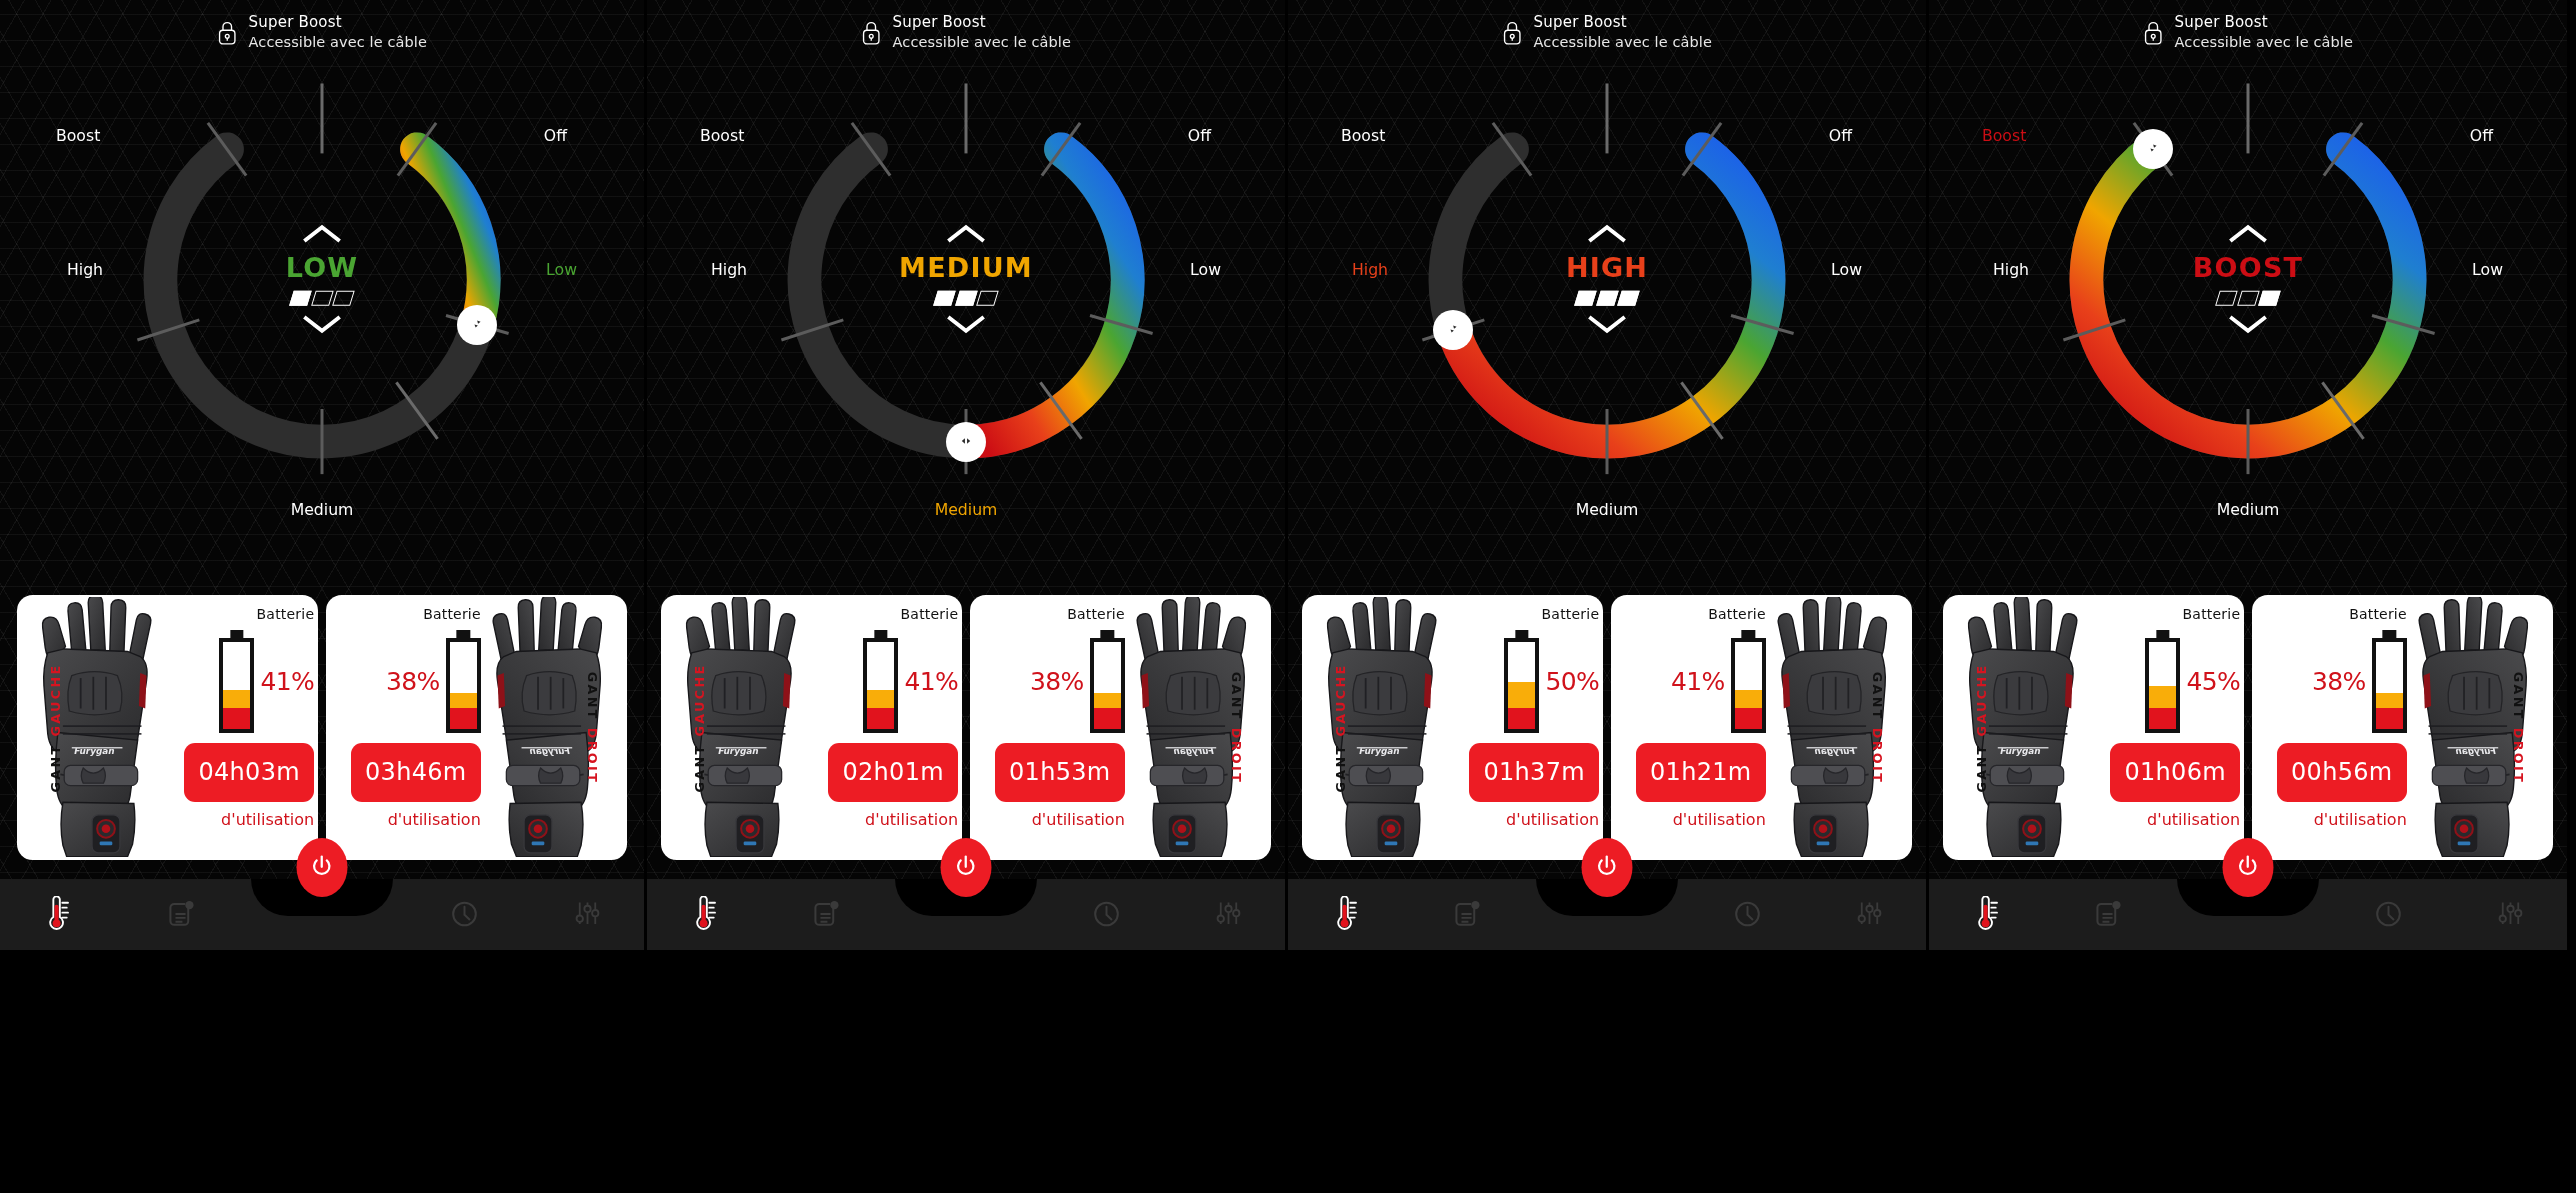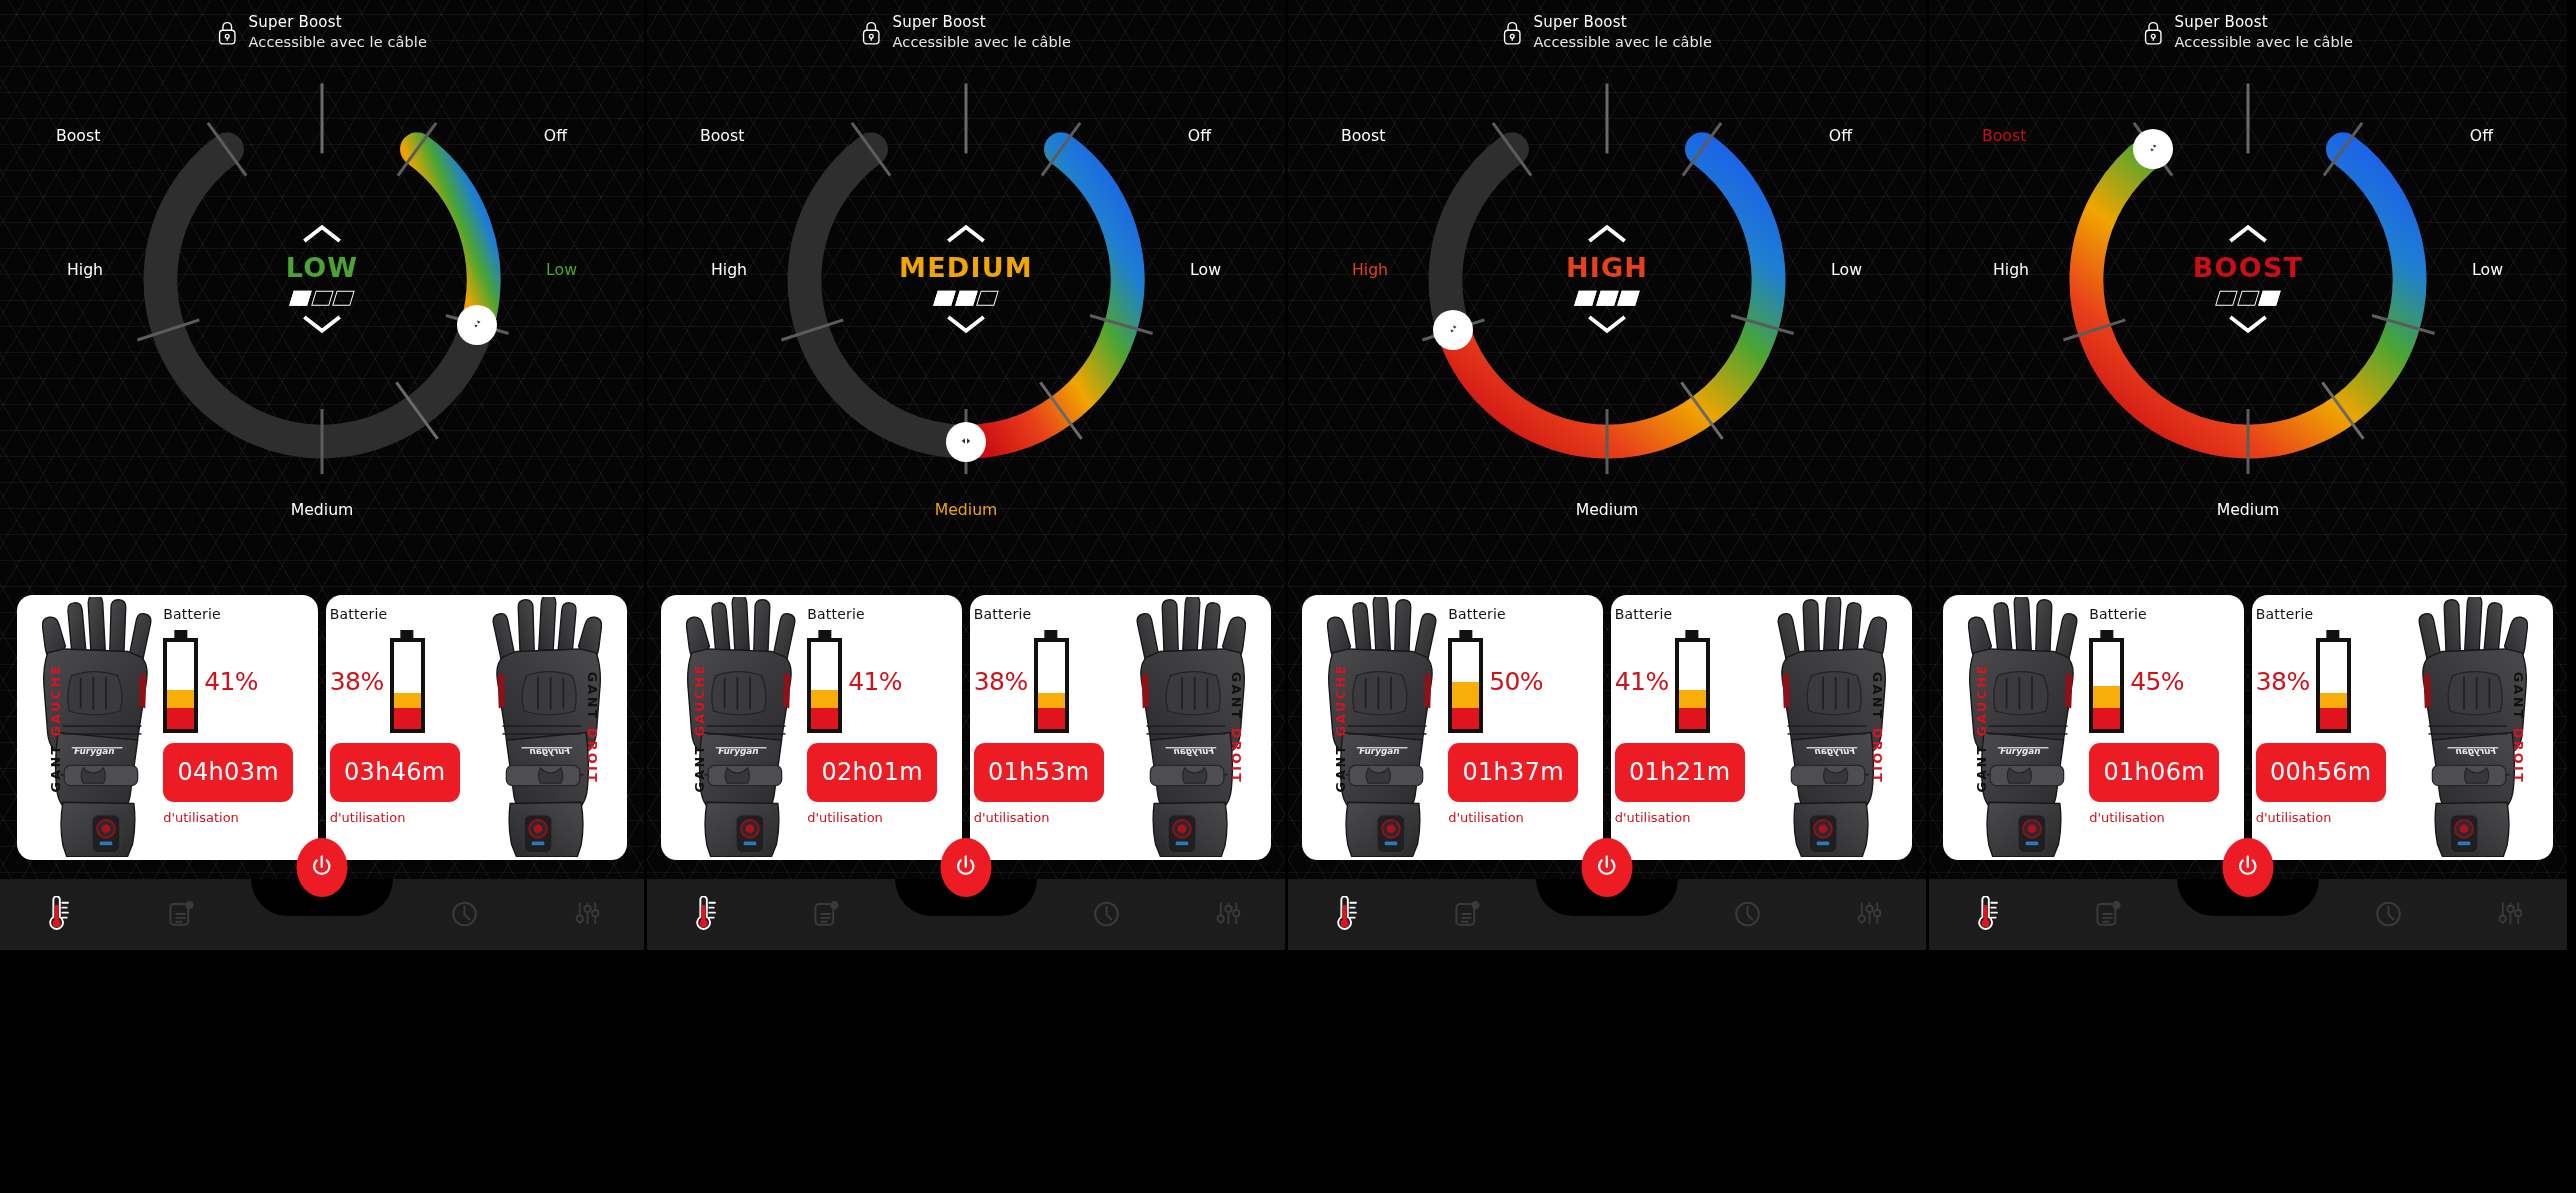--- a/index.html
+++ b/index.html
@@ -112,21 +112,21 @@
     white-space:nowrap; line-height:1;
   }
   .card.left  .side-label{ left:-25px;  transform:translateY(-50%) rotate(-90deg); }
   .card.right .side-label{ right:-20.5px; transform:translateY(-50%) rotate(90deg); }
   .side-label .sl-a{ color:#111; }
   .side-label .sl-b{ color:#d61420; }
 
   .card-inner{
     position:absolute; top:0; bottom:0;
     width:151px;
-    display:flex; flex-direction:column; align-items:flex-start;
+    display:flex; flex-direction:column; align-items:flex-end;
     padding-top:11px;
   }
   .card.left  .card-inner{ right:3.6px; }
   .card.right .card-inner{ left:3.6px; }
 
   .bat-title{ color:#111; font-size:14px; letter-spacing:0.2px; }
 
   .bat-row{ display:flex; align-items:center; gap:6px; margin-top:8.4px; }
   .battery{ position:relative; width:35px; height:103px; }
   .bat-nub{
@@ -142,21 +142,21 @@
   .bat-seg-amber{ background:#f9ad09; width:100%; }
   .bat-pct{ color:#d0121b; font-size:25px; font-weight:400; letter-spacing:-0.6px; }
 
   .time-pill{
     margin-top:9.6px;
     width:130px; height:59px;
     background:#ed1c24; border-radius:11px;
     display:flex; align-items:center; justify-content:center;
     color:#fff; font-size:24px; letter-spacing:0.3px;
   }
-  .usage{ color:#d0121b; font-size:13px; margin-top:8.4px; }
+  .usage{ color:#d0121b; font-size:16px; margin-top:8.4px; }
 
   
   .navbar{
     position:absolute; left:0; right:0; bottom:0; height:71px;
     background:#1c1c1c;
   }
   .nav-notch{
     position:absolute; left:50%; transform:translateX(-50%);
     top:0; width:142px; height:37px;
     background:#000;

